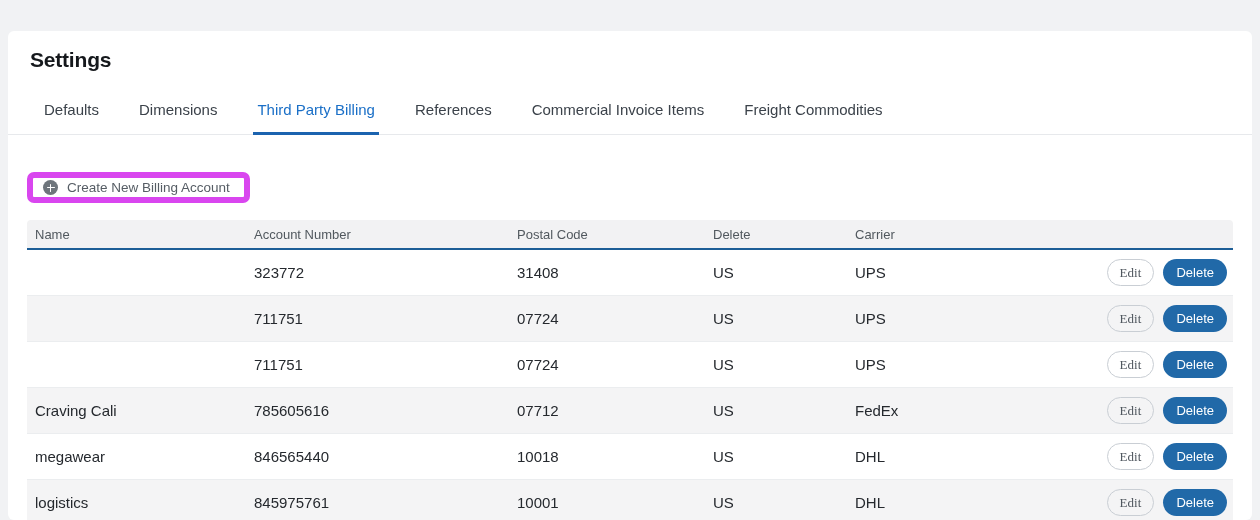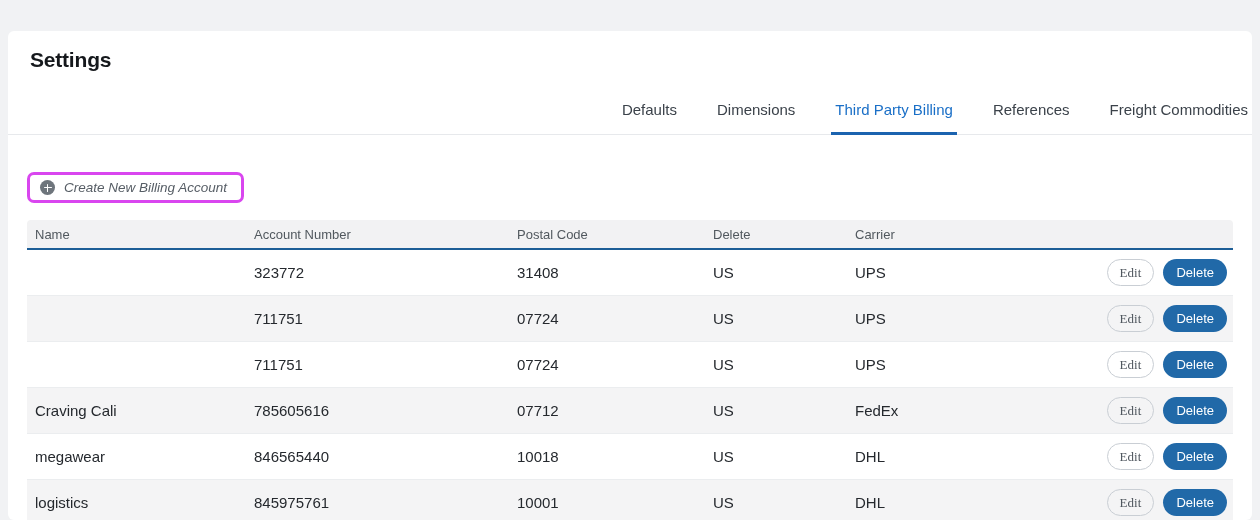--- a/index.html
+++ b/index.html
@@ -19,40 +19,39 @@
   .card-title-wrap { padding: 16px 22px 0 22px; }
   .page-title {
     font-size: 21px; font-weight: 700; color: #15181c;
     letter-spacing: -0.2px; line-height: 26px;
   }
   
   .tabs {
     display: flex; align-items: flex-end; gap: 32px;
     margin-top: 28px; padding-left: 32px;
     border-bottom: 1px solid #e7e9ec;
-    justify-content: flex-end;
   }
   .tab {
     font-size: 15px; line-height: 18px; color: #3b424a;
     padding: 0 4px 13px 4px; cursor: pointer;
     border-bottom: 3px solid transparent; margin-bottom: -1px;
     white-space: nowrap;
   }
   .tab.active {
     color: var(--accent-blue, #1a6fc7);
     border-bottom-color: var(--tab-underline, #1b63af);
   }
   
   .content { padding: 0 19px; }
   .create-btn {
     margin-top: 37px;
     display: inline-flex; align-items: center; gap: 9px;
     height: 31px; padding: 0 14px 0 10px;
-    background: #fff; border: 3px solid #d946ef; border-radius: 7px;
-    font-family: inherit; font-size: 13.5px; color: #565d65; cursor: pointer; font-style: italic;
+    background: #fff; border: 6px solid #d946ef; border-radius: 7px;
+    font-family: inherit; font-size: 13.5px; color: #565d65; cursor: pointer;
   }
   .plus-circle {
     position: relative; width: 15px; height: 15px;
     background: #6e757c; border-radius: 50%; flex: 0 0 auto;
   }
   .plus-circle::before, .plus-circle::after {
     content: ""; position: absolute; background: #ffffff; border-radius: 1px;
   }
   .plus-circle::before { left: 3.5px; top: 6.75px; width: 8px; height: 1.6px; }
   .plus-circle::after  { left: 6.75px; top: 3.5px; width: 1.6px; height: 8px; }
@@ -96,20 +95,21 @@
 <div class="card">
   <div class="card-title-wrap">
     <h1 class="page-title">Settings</h1>
   </div>
 
   <nav class="tabs">
     <div class="tab">Defaults</div>
     <div class="tab">Dimensions</div>
     <div class="tab active">Third Party Billing</div>
     <div class="tab">References</div>
+    <div class="tab">Commercial Invoice Items</div>
     <div class="tab">Freight Commodities</div>
   </nav>
 
   <div class="content">
     <button class="create-btn">
       <span class="plus-circle"></span>
       <span>Create New Billing Account</span>
     </button>
 
     <table>

